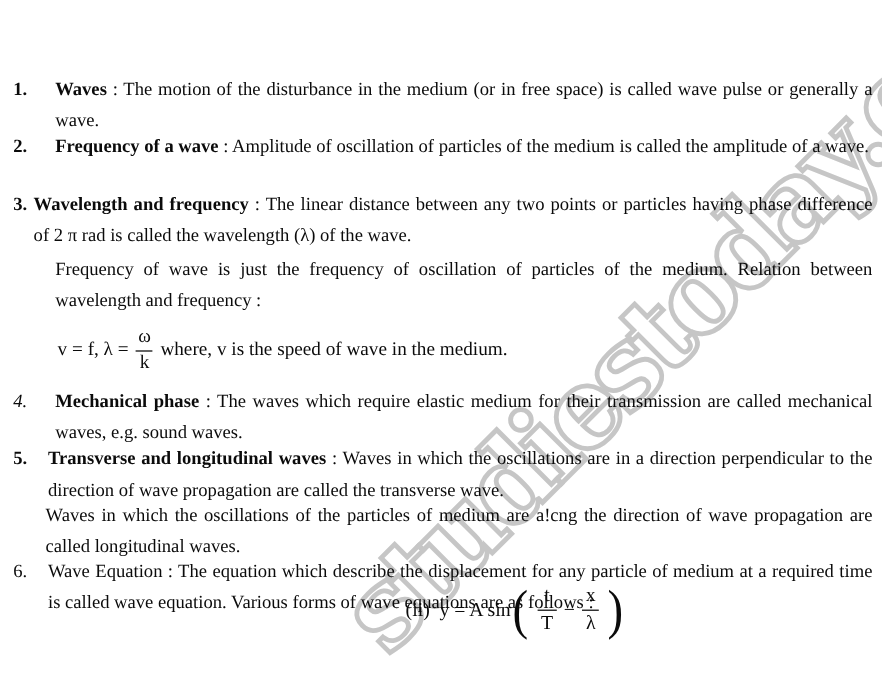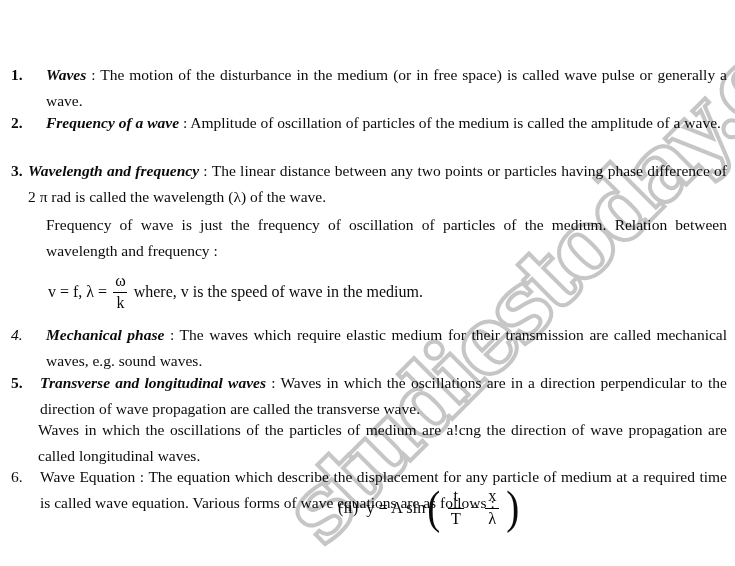--- a/index.html
+++ b/index.html
@@ -29,21 +29,21 @@
 
   .block { position: absolute; z-index: 1; font-size: 15.5px; line-height: 25.5px; }
   .item  { left: 0; width: 735px; }
   .num   { position: absolute; left: 11px; top: 0; font-weight: bold; }
   .num.italic { font-style: italic; font-weight: normal; }
   .num.plain  { font-weight: normal; }
   .itext { margin-right: 8px; text-align: justify; }
   .ind46 { margin-left: 46px; }
   .ind42 { margin-left: 28px; }
   .ind38 { margin-left: 40px; }
-  .term  { font-weight: bold; font-style: italic; }
+  .term  { font-weight: bold; }
 
   .para  { text-align: justify; }
 
   .formula { left: 48px; top: 271px; display: flex; align-items: center; font-size: 16px; }
   .frac { display: inline-flex; flex-direction: column; align-items: center; margin: 0 5px; line-height: 1.25; }
   .frac .fnum { padding: 0 3px 1px 3px; }
   .frac .fden { border-top: 1.5px solid #000; padding: 0 3px; }
 
   .eq1 { left: 48px; top: 529px; font-size: 16.5px; }
   .eq2 { left: 338px; top: 485px; font-size: 16.5px; display: flex; align-items: center; }

